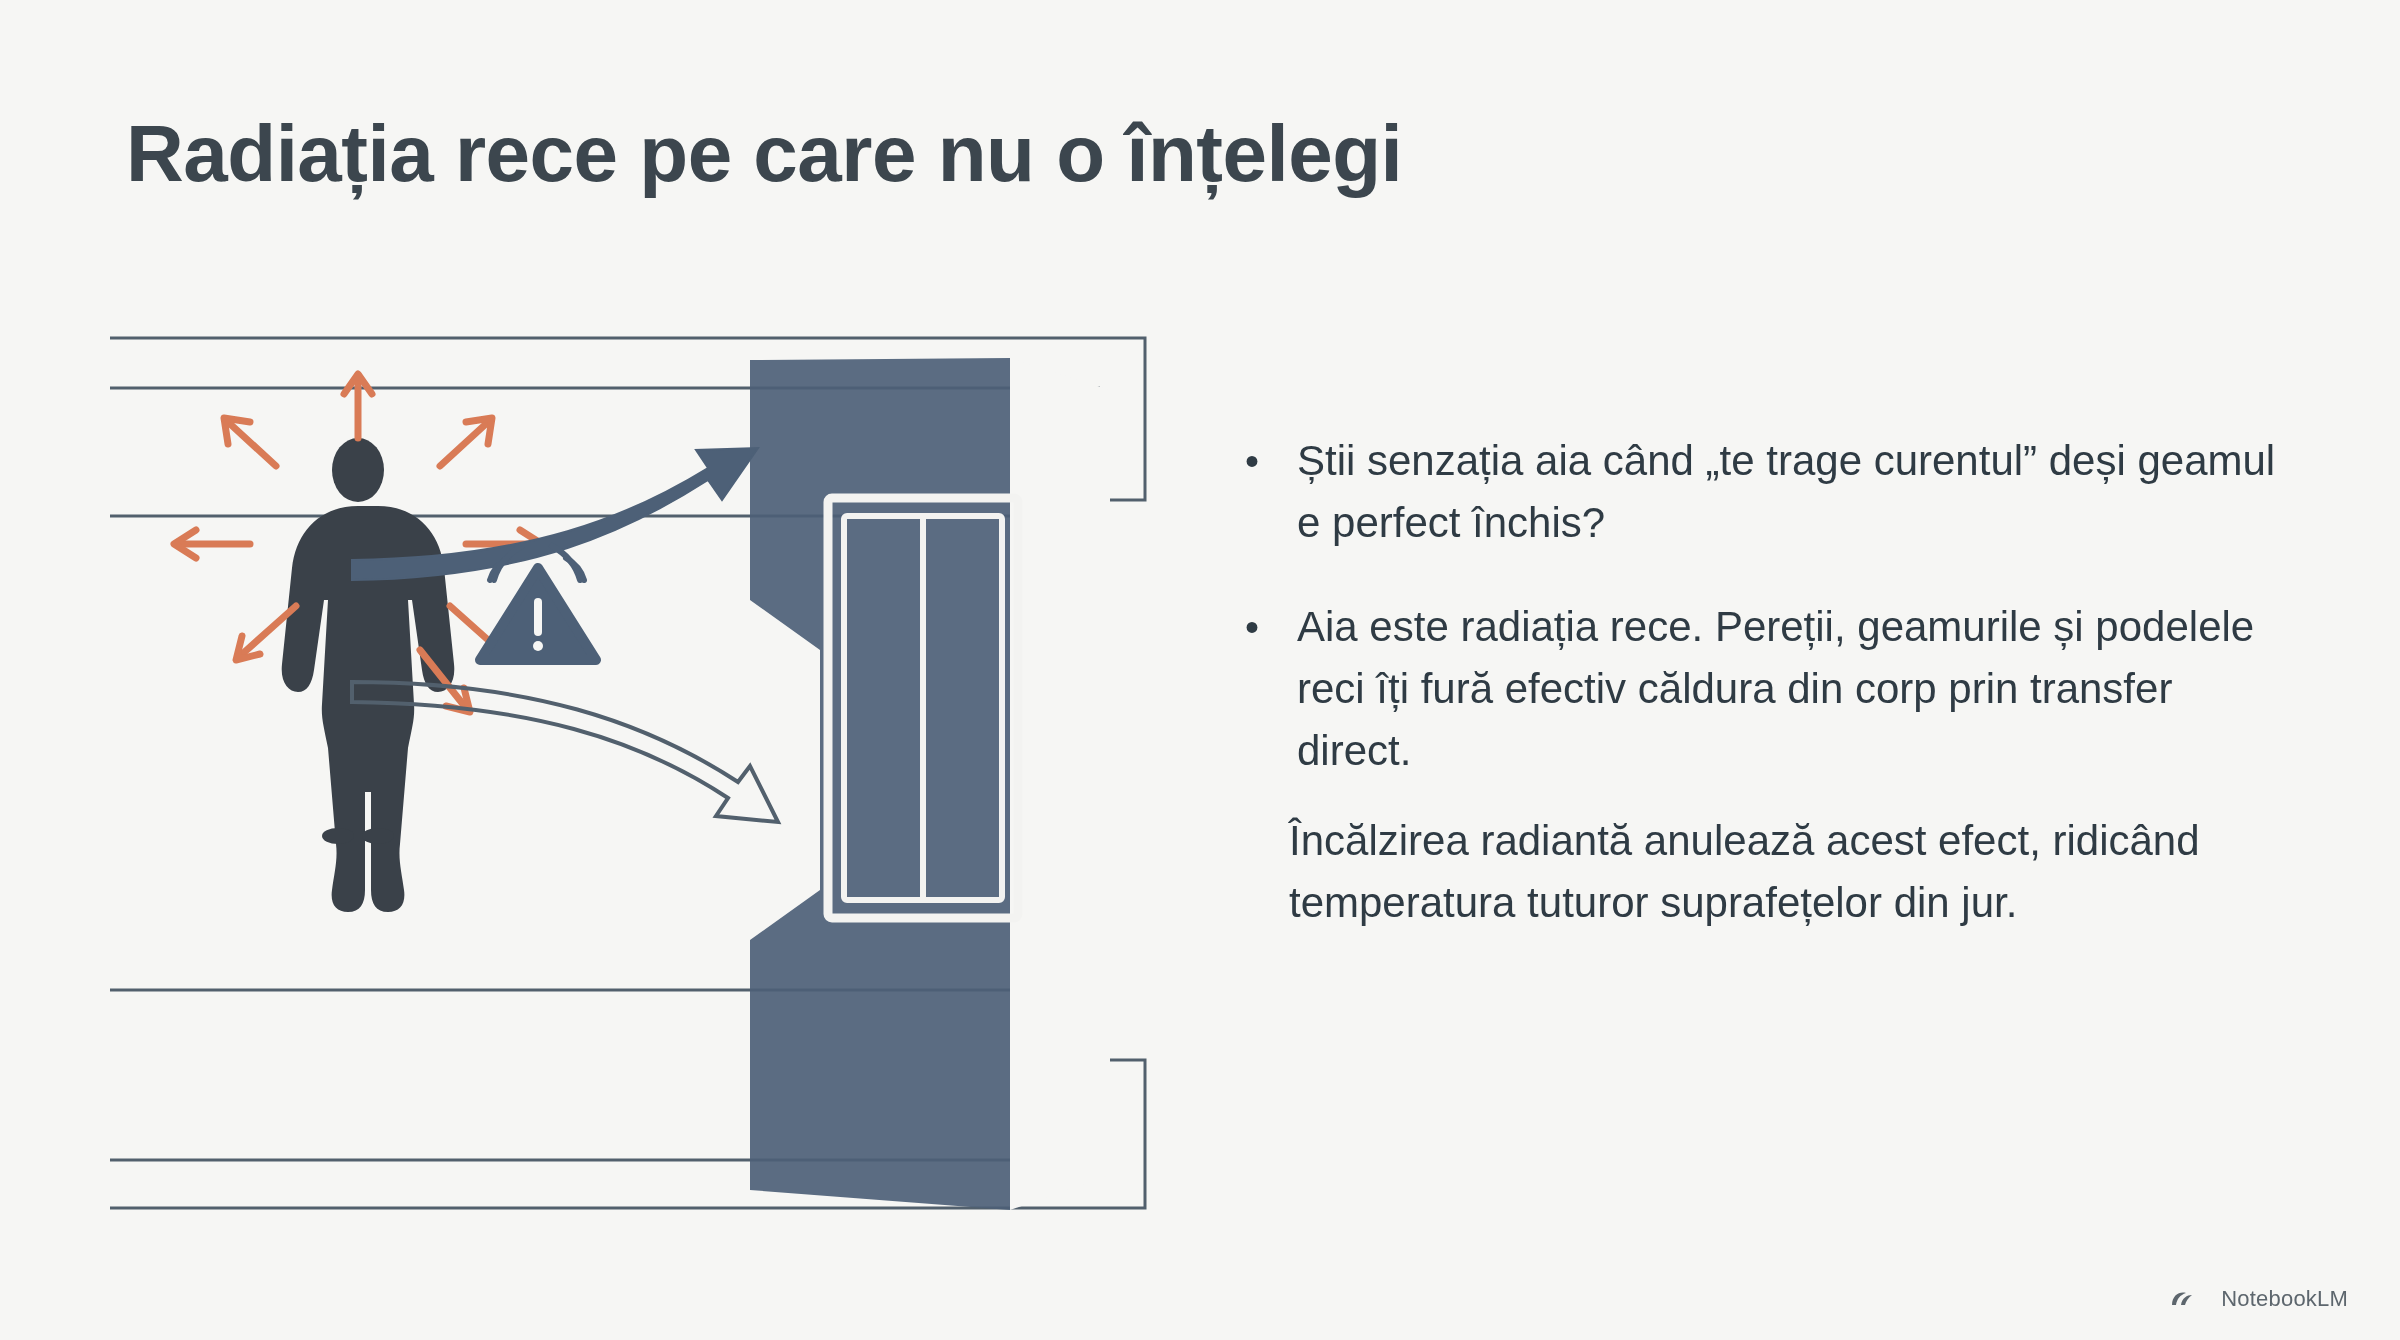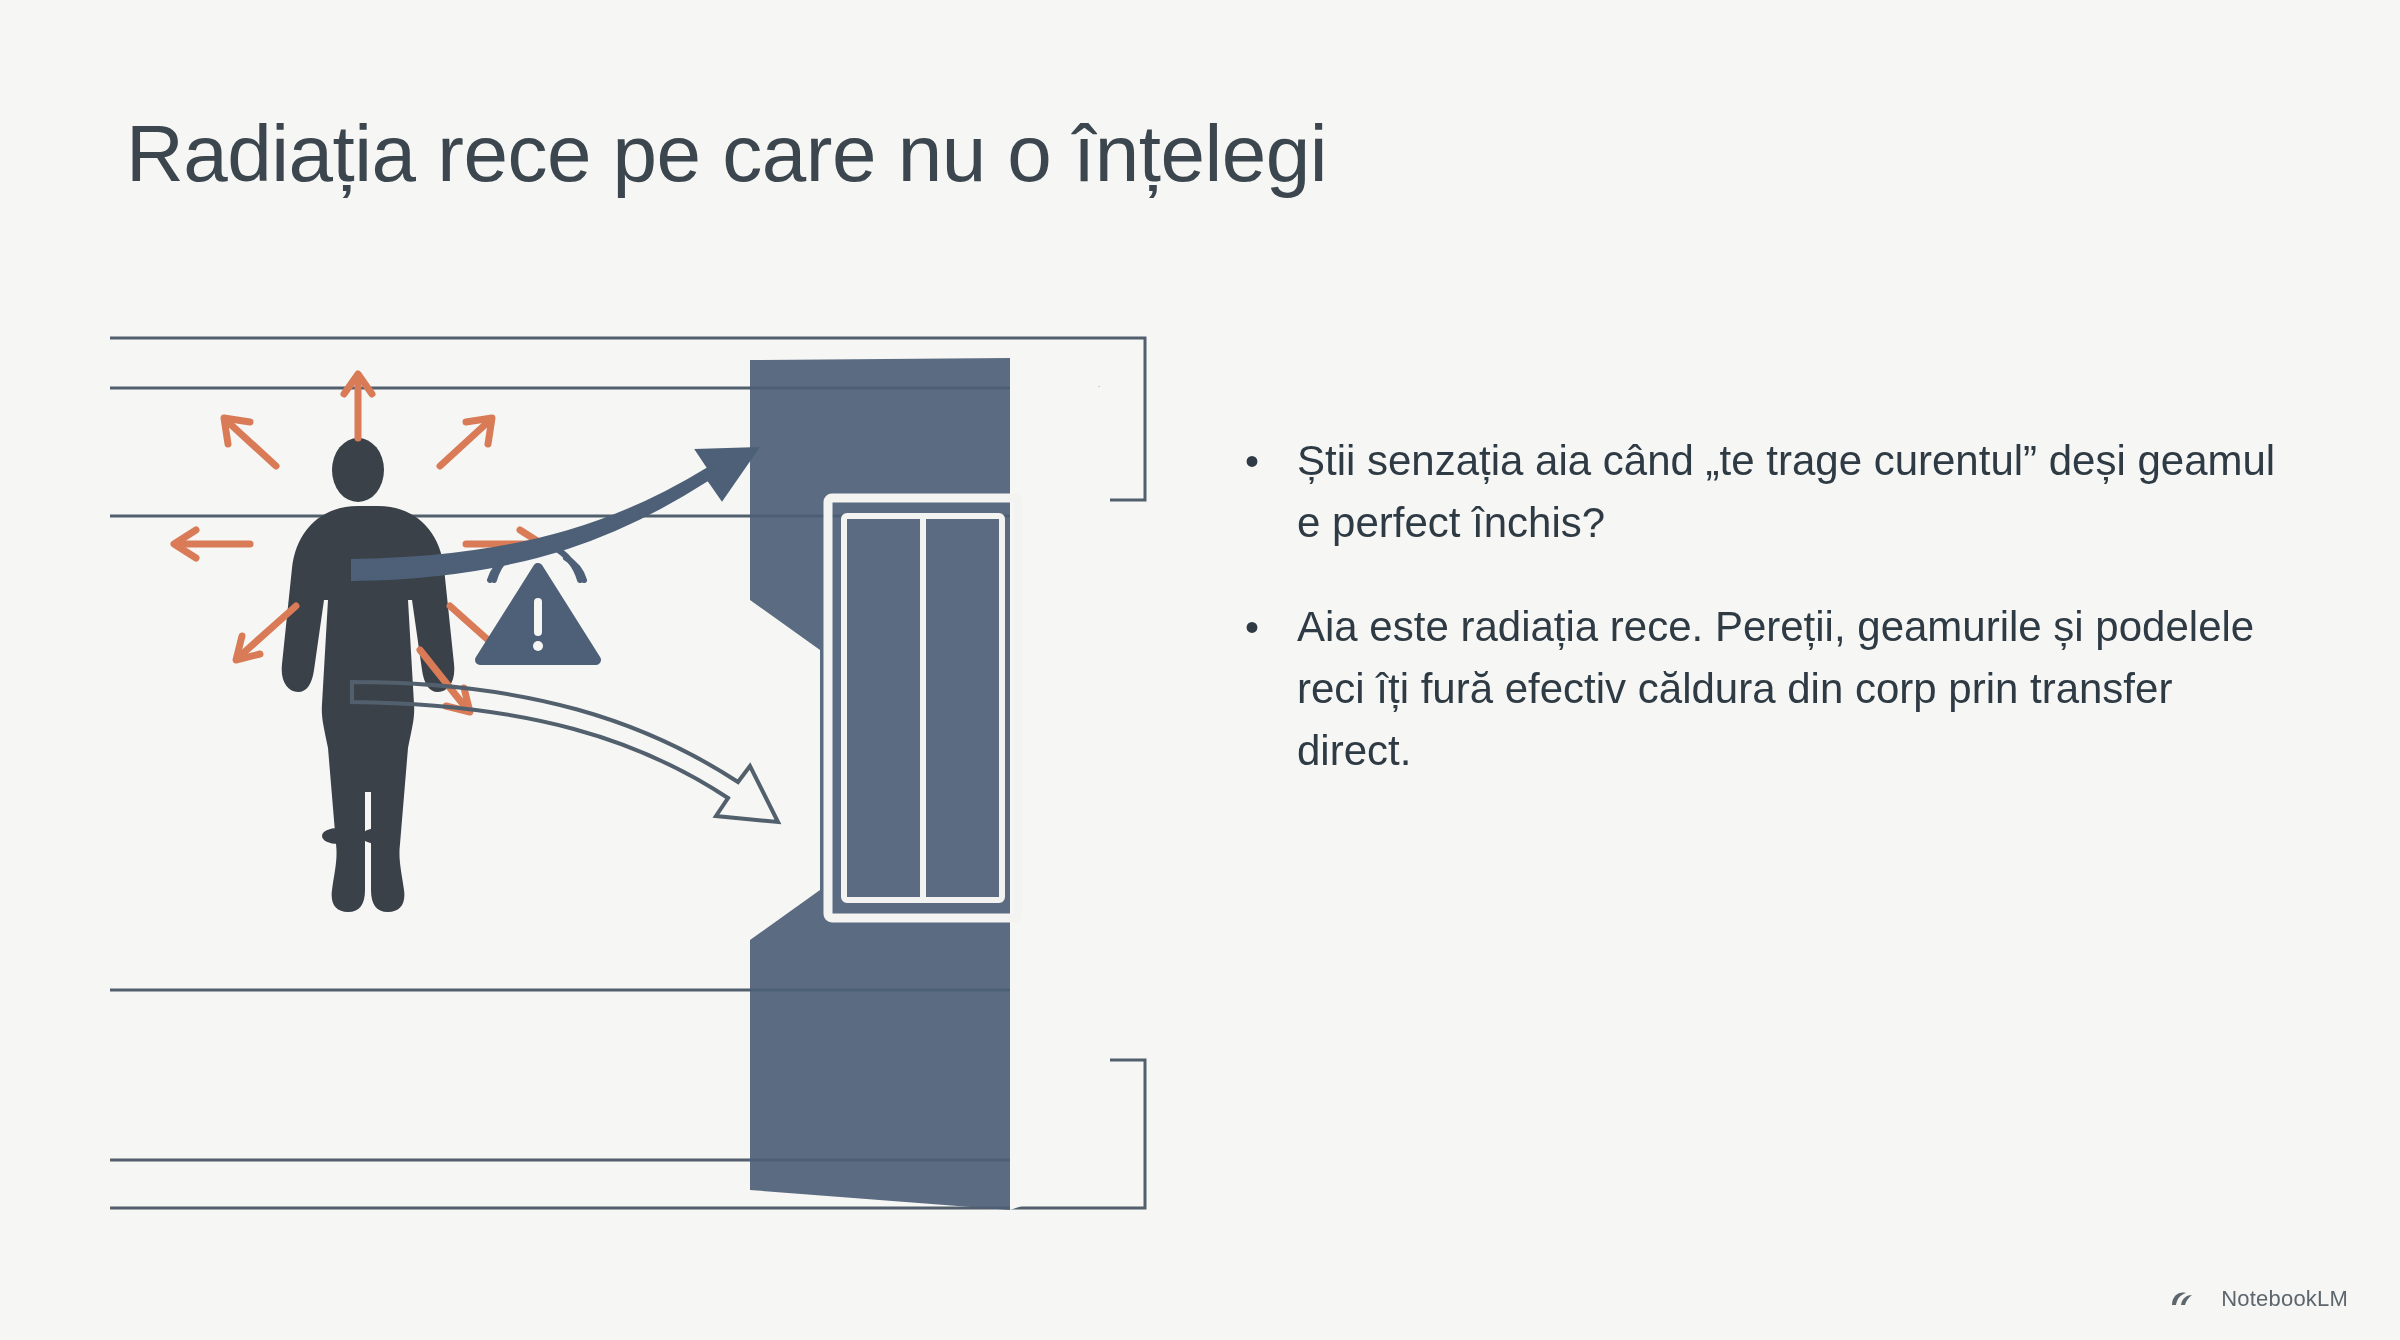--- a/index.html
+++ b/index.html
@@ -18,21 +18,21 @@
   .slide {
     position: absolute;
     inset: 0;
     background: #f6f6f4;
   }
   .title {
     position: absolute;
     left: 126px;
     top: 108px;
     font-size: 80px;
-    font-weight: 400;
+    font-weight: 700;
     letter-spacing: -0.5px;
     color: #3c464e;
     white-space: nowrap;
   }
   .illustration {
     position: absolute;
     left: 110px;
     top: 330px;
     width: 1100px;
     height: 900px;
@@ -182,20 +182,21 @@
 
   <div class="bullets">
     <div class="bullet-row">
       <div class="bullet-dot">•</div>
       <div class="bullet-text">Știi senzația aia când „te trage curentul” deși geamul e perfect închis?</div>
     </div>
     <div class="bullet-row">
       <div class="bullet-dot">•</div>
       <div class="bullet-text">Aia este radiația rece. Pereții, geamurile și podelele reci îți fură efectiv căldura din corp prin transfer direct.</div>
     </div>
+    <div class="plain-para">Încălzirea radiantă anulează acest efect, ridicând temperatura tuturor suprafețelor din jur.</div>
   </div>
 
   <div class="footer">
     <span>
       <svg width="26" height="20" viewBox="0 0 26 20">
         <path d="M3 16 C 3 6, 11 2, 17 4 C 11 6, 8 10, 7 16 Z" fill="#5d666d"></path>
         <path d="M12 16 C 13 9, 18 6, 23 6 C 19 9, 17 12, 16 16 Z" fill="#5d666d"></path>
       </svg>
     </span>
     <span>NotebookLM</span>

